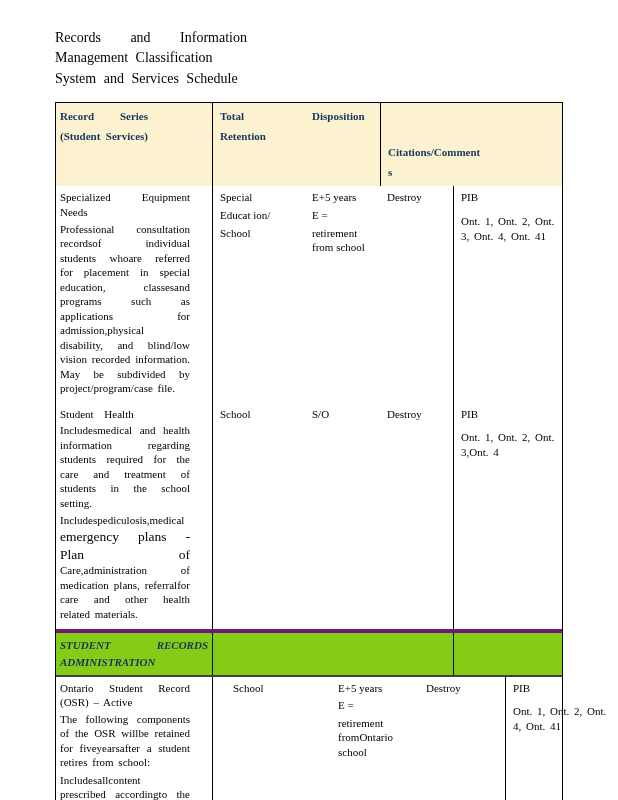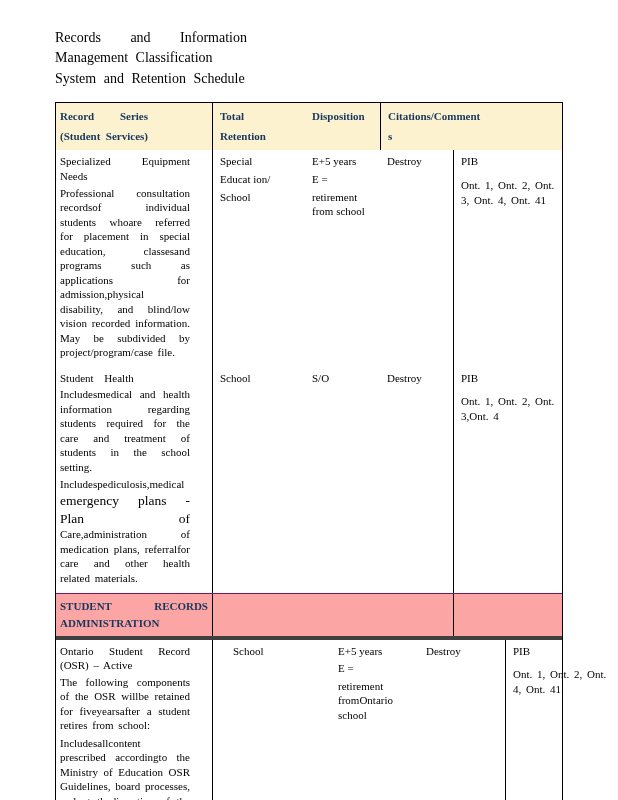--- a/index.html
+++ b/index.html
@@ -38,25 +38,25 @@
   .cell.c1 { border-right: 1px solid #000; padding: 4px 22px 4px 4px; }
   .cell.c5 { border-left: 1px solid #000; }
   .header-row { background: #FCF2D0; min-height: 41px; }
   .header-row .h {
     font-weight: bold;
     color: #17365D;
     font-size: 11px;
     line-height: 1.8;
   }
   .jl { text-align: justify; text-align-last: justify; width: 88px; }
-  .brk { word-break: break-all; width: 95px; }
+  .brk { word-break: break-all; width: 95px; margin-top: 36px; }
   .cont-row { min-height: 29px; border-bottom: 1px solid #000; }
   .row-a { min-height: 185px; }
-  .row-b { min-height: 192px; border-bottom: 1px solid #701a75; }
-  .section-row { background: #fca5a5; min-height: 36px; border-bottom: 4px solid #404040; }
+  .row-b { min-height: 192px; border-bottom: 4px solid #701a75; }
+  .section-row { background: #84cc16; min-height: 36px; border-bottom: 2px solid #404040; font-style: italic; }
   .section-row .sect-title {
     font-weight: bold;
     color: #17365D;
     text-align: justify;
     width: 148px;
     line-height: 1.55;
   }
   .row-osr { min-height: 189px; border-bottom: 1px solid #000; gap: 13px; }
   .para { text-align: justify; word-spacing: 2px; margin: 0 0 3px 0; }
   .title { margin-bottom: 2px; }
@@ -74,21 +74,21 @@
     font-size: 10px;
     color: #808080;
     letter-spacing: 2px;
   }
 </style>
 </head>
 <body>
 
 <div class="doc-header">
   <div>Records and Information Management Classification</div>
-  <div>System and Retention Schedule</div>
+  <div>System and Services Schedule</div>
 </div>
 
 <div class="rtable">
 
   <div class="trow header-row">
     <div class="cell c1">
       <div class="h jl">Record Series</div>
       <div class="h jl">(Student Services)</div>
     </div>
     <div class="cell c3">

